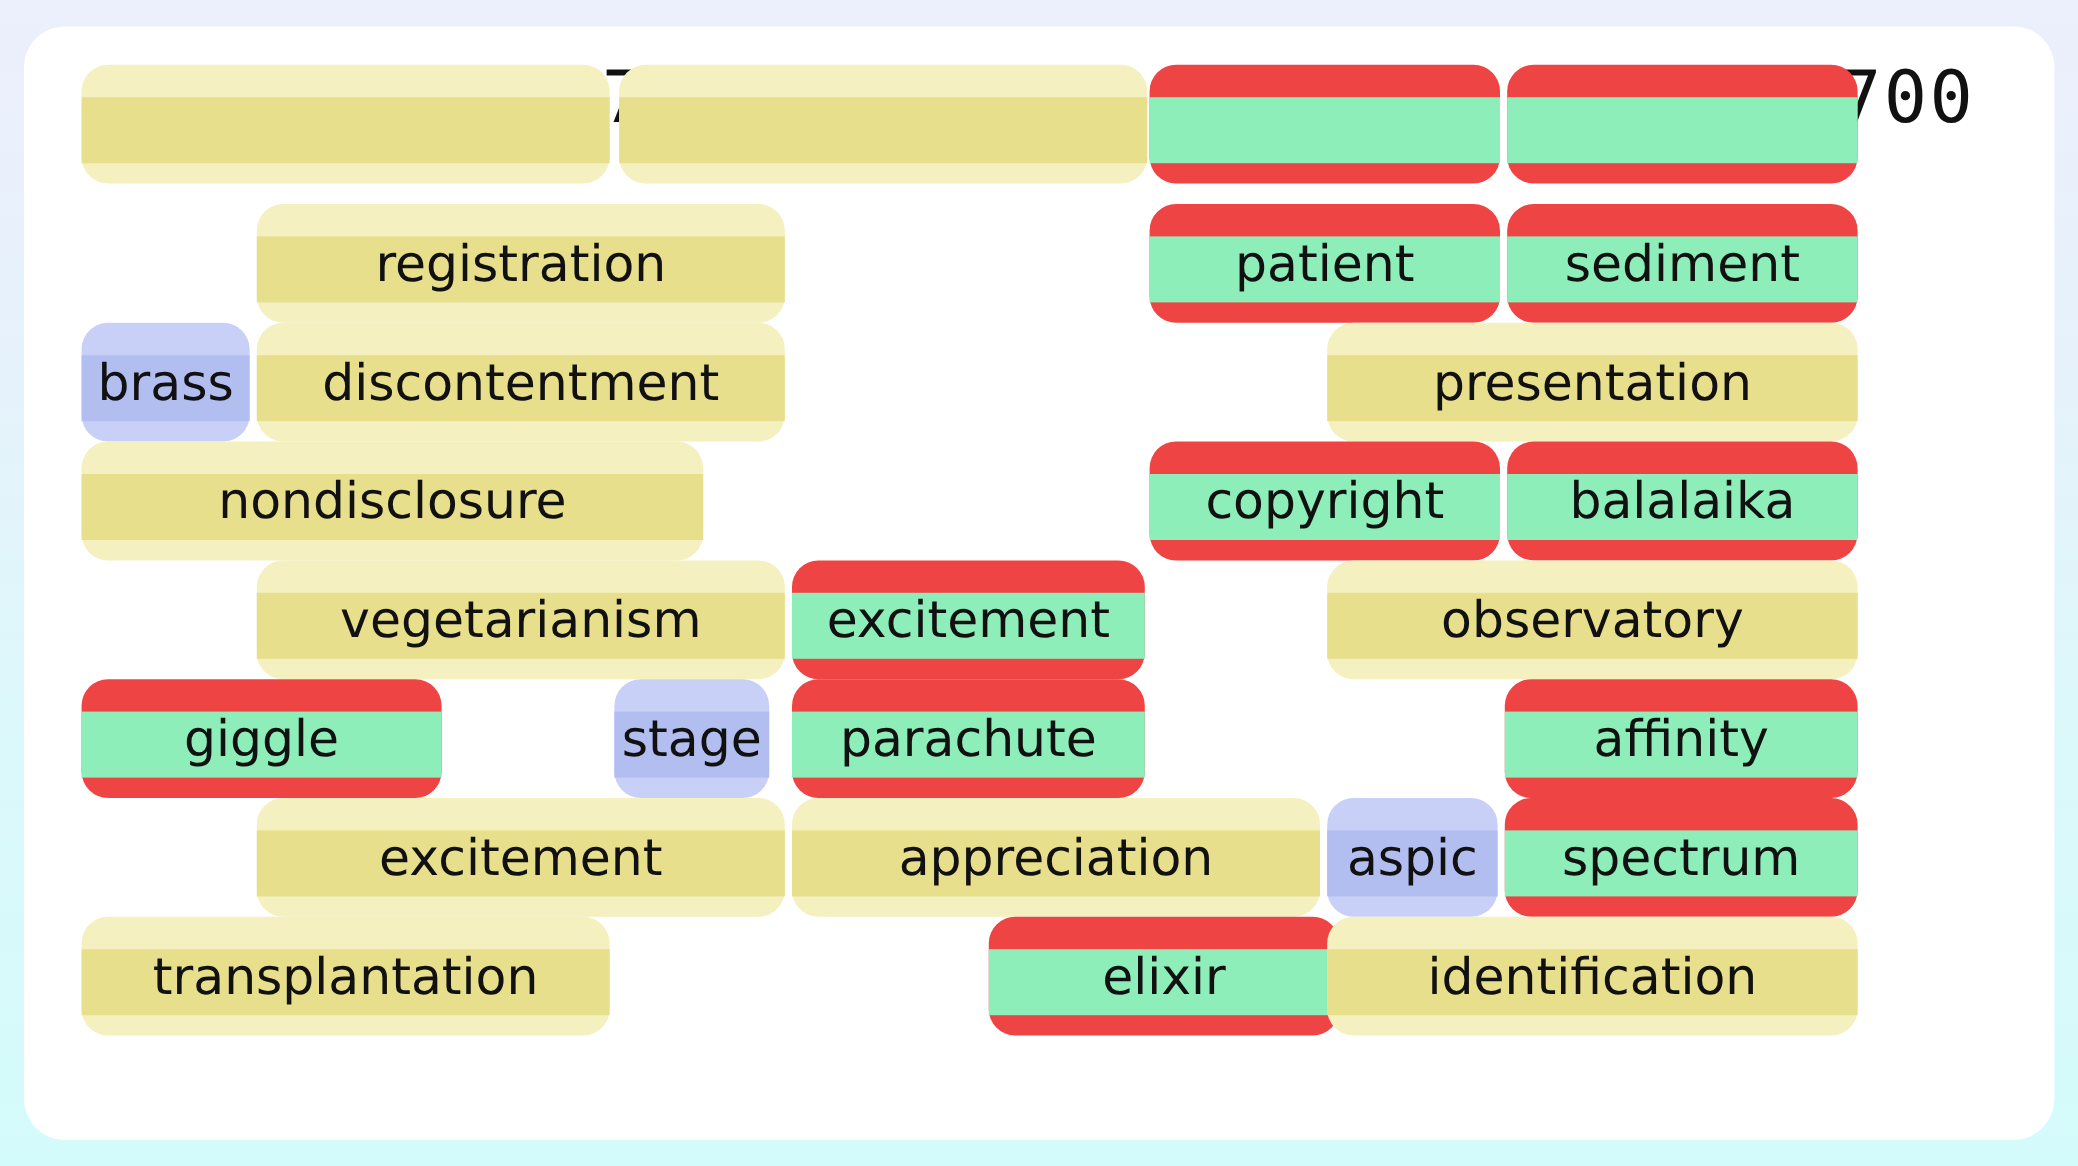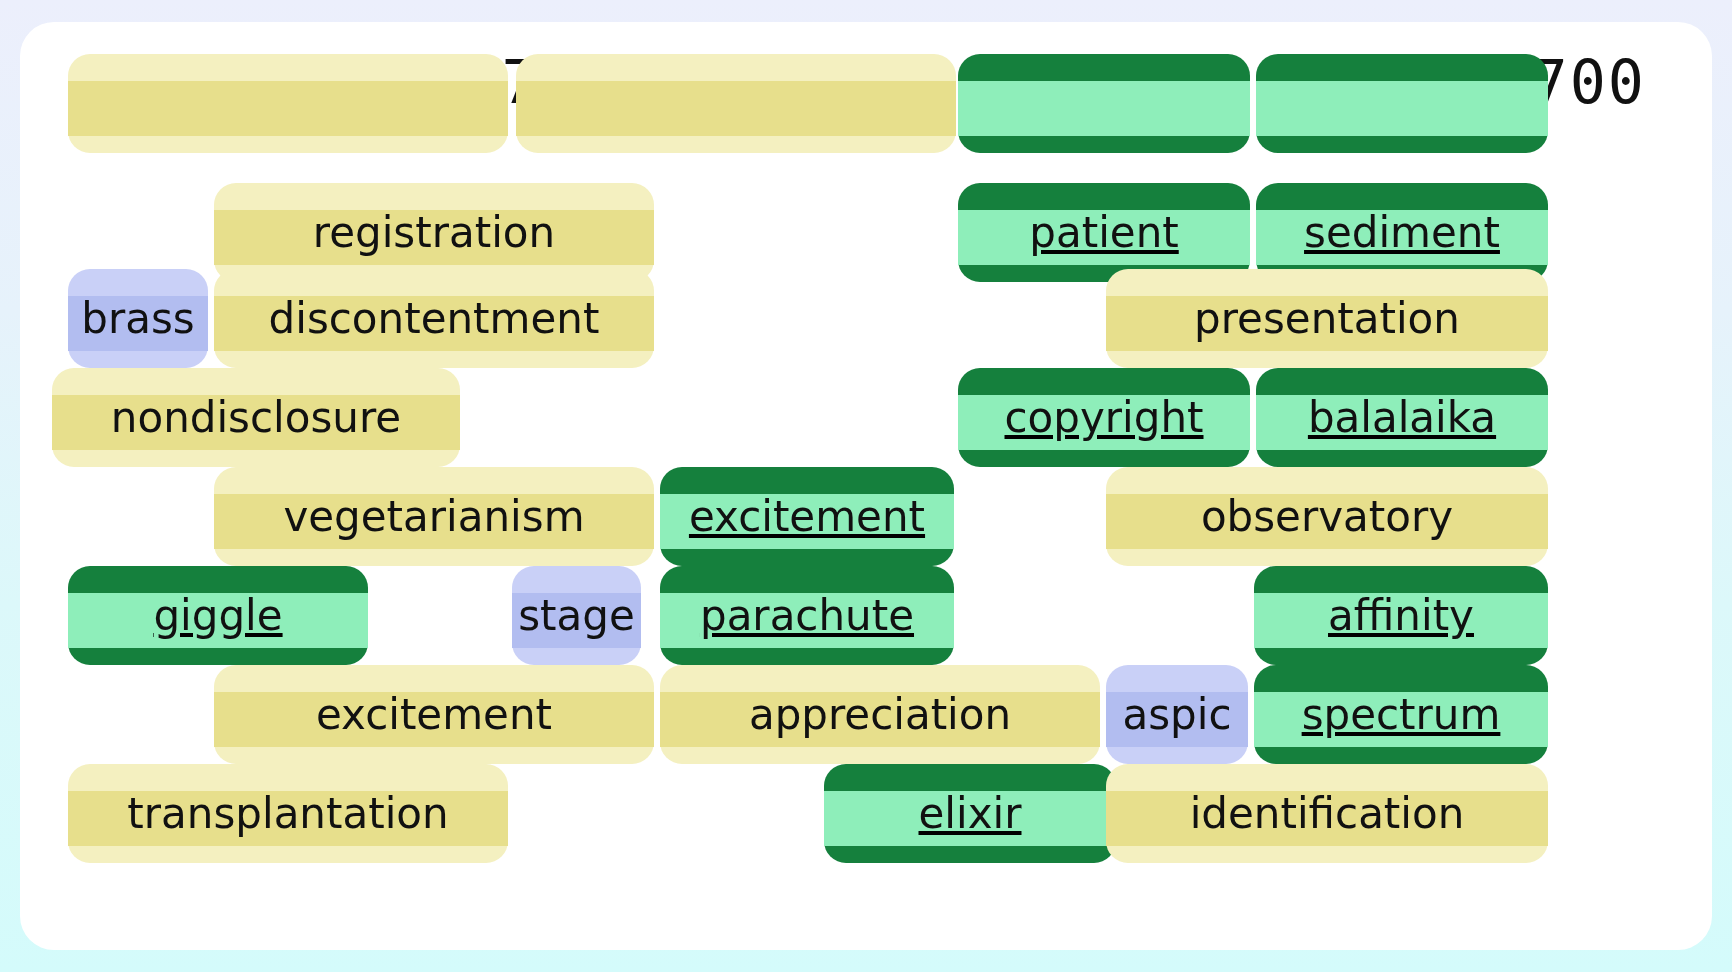--- a/index.html
+++ b/index.html
@@ -39,21 +39,21 @@
   }
   .pill .txt{
     position:relative;z-index:2;
     font-size:42px;line-height:46px;color:#111;
     white-space:nowrap;font-weight:400;
     font-family:"DejaVu Sans", sans-serif;
   }
   
   .c-yellow{background:#f4f0c0;}
   .c-yellow .band{background:#e7df8c;}
-  .c-green{background:#15803d;text-decoration:underline;}
+  .c-green{background:#ef4444;}
   .c-green .band{background:#8eeeba;}
   .c-blue{background:#c9d0f7;}
   .c-blue .band{background:#b2bdf0;}
   
   .row.clipped{top:-78px;}
 </style>
 </head>
 <body>
 
 <div id="stage">
@@ -76,21 +76,21 @@
           </div>
           <div class="pill c-green" style="left: 938px; width: 292px;">
             <div class="band"></div>
             <span class="txt"></span>
           </div>
           <div class="pill c-green" style="left: 1236px; width: 292px;">
             <div class="band"></div>
             <span class="txt"></span>
           </div>
         </div>
-        <div class="row" style="top: 51px;">
+        <div class="row" style="top: 38px;">
           <div class="pill c-yellow" style="left: 194px; width: 440px;">
             <div class="band"></div>
             <span class="txt">registration</span>
           </div>
           <div class="pill c-green" style="left: 938px; width: 292px;">
             <div class="band"></div>
             <span class="txt">patient</span>
           </div>
           <div class="pill c-green" style="left: 1236px; width: 292px;">
             <div class="band"></div>
@@ -105,21 +105,21 @@
           <div class="pill c-yellow" style="left: 194px; width: 440px;">
             <div class="band"></div>
             <span class="txt">discontentment</span>
           </div>
           <div class="pill c-yellow" style="left: 1086px; width: 442px;">
             <div class="band"></div>
             <span class="txt">presentation</span>
           </div>
         </div>
         <div class="row" style="top: 236px;">
-          <div class="pill c-yellow" style="left: 32px; width: 408px; text-align: right;">
+          <div class="pill c-yellow" style="left: 48px; width: 518px; text-align: right;">
             <div class="band"></div>
             <span class="txt">nondisclosure</span>
           </div>
           <div class="pill c-green" style="left: 938px; width: 292px;">
             <div class="band"></div>
             <span class="txt">copyright</span>
           </div>
           <div class="pill c-green" style="left: 1236px; width: 292px;">
             <div class="band"></div>
             <span class="txt">balalaika</span>

